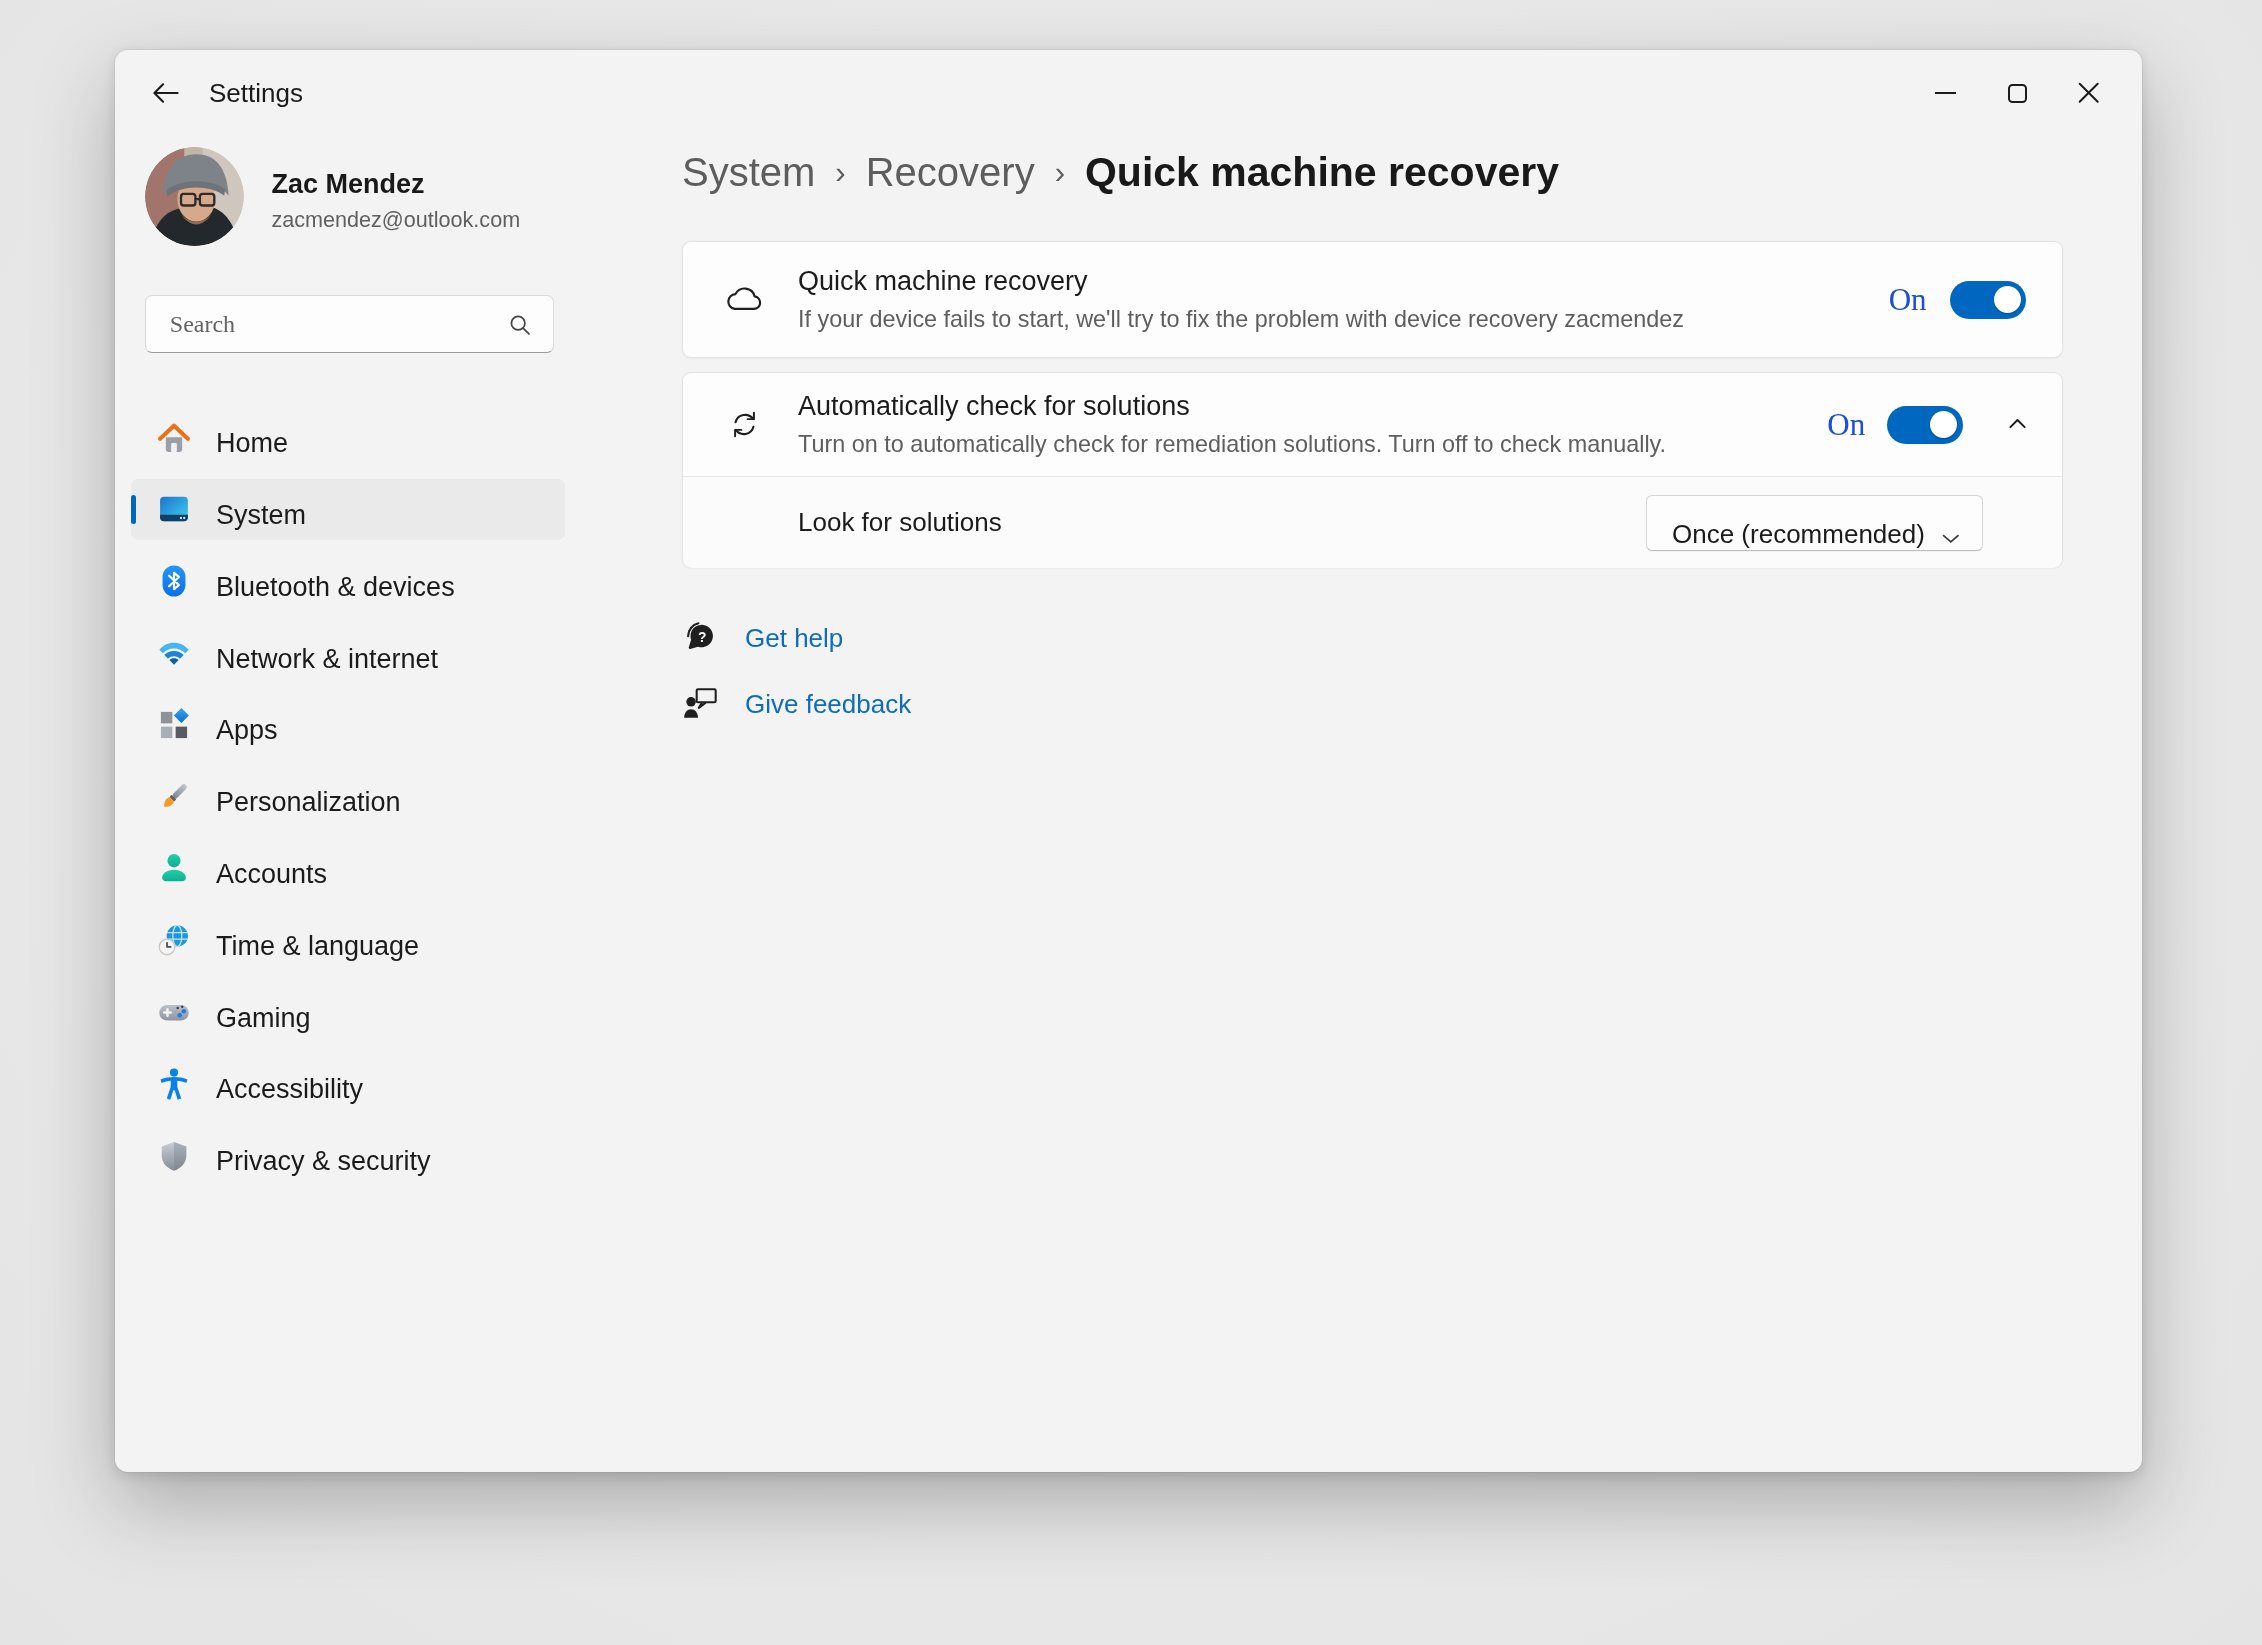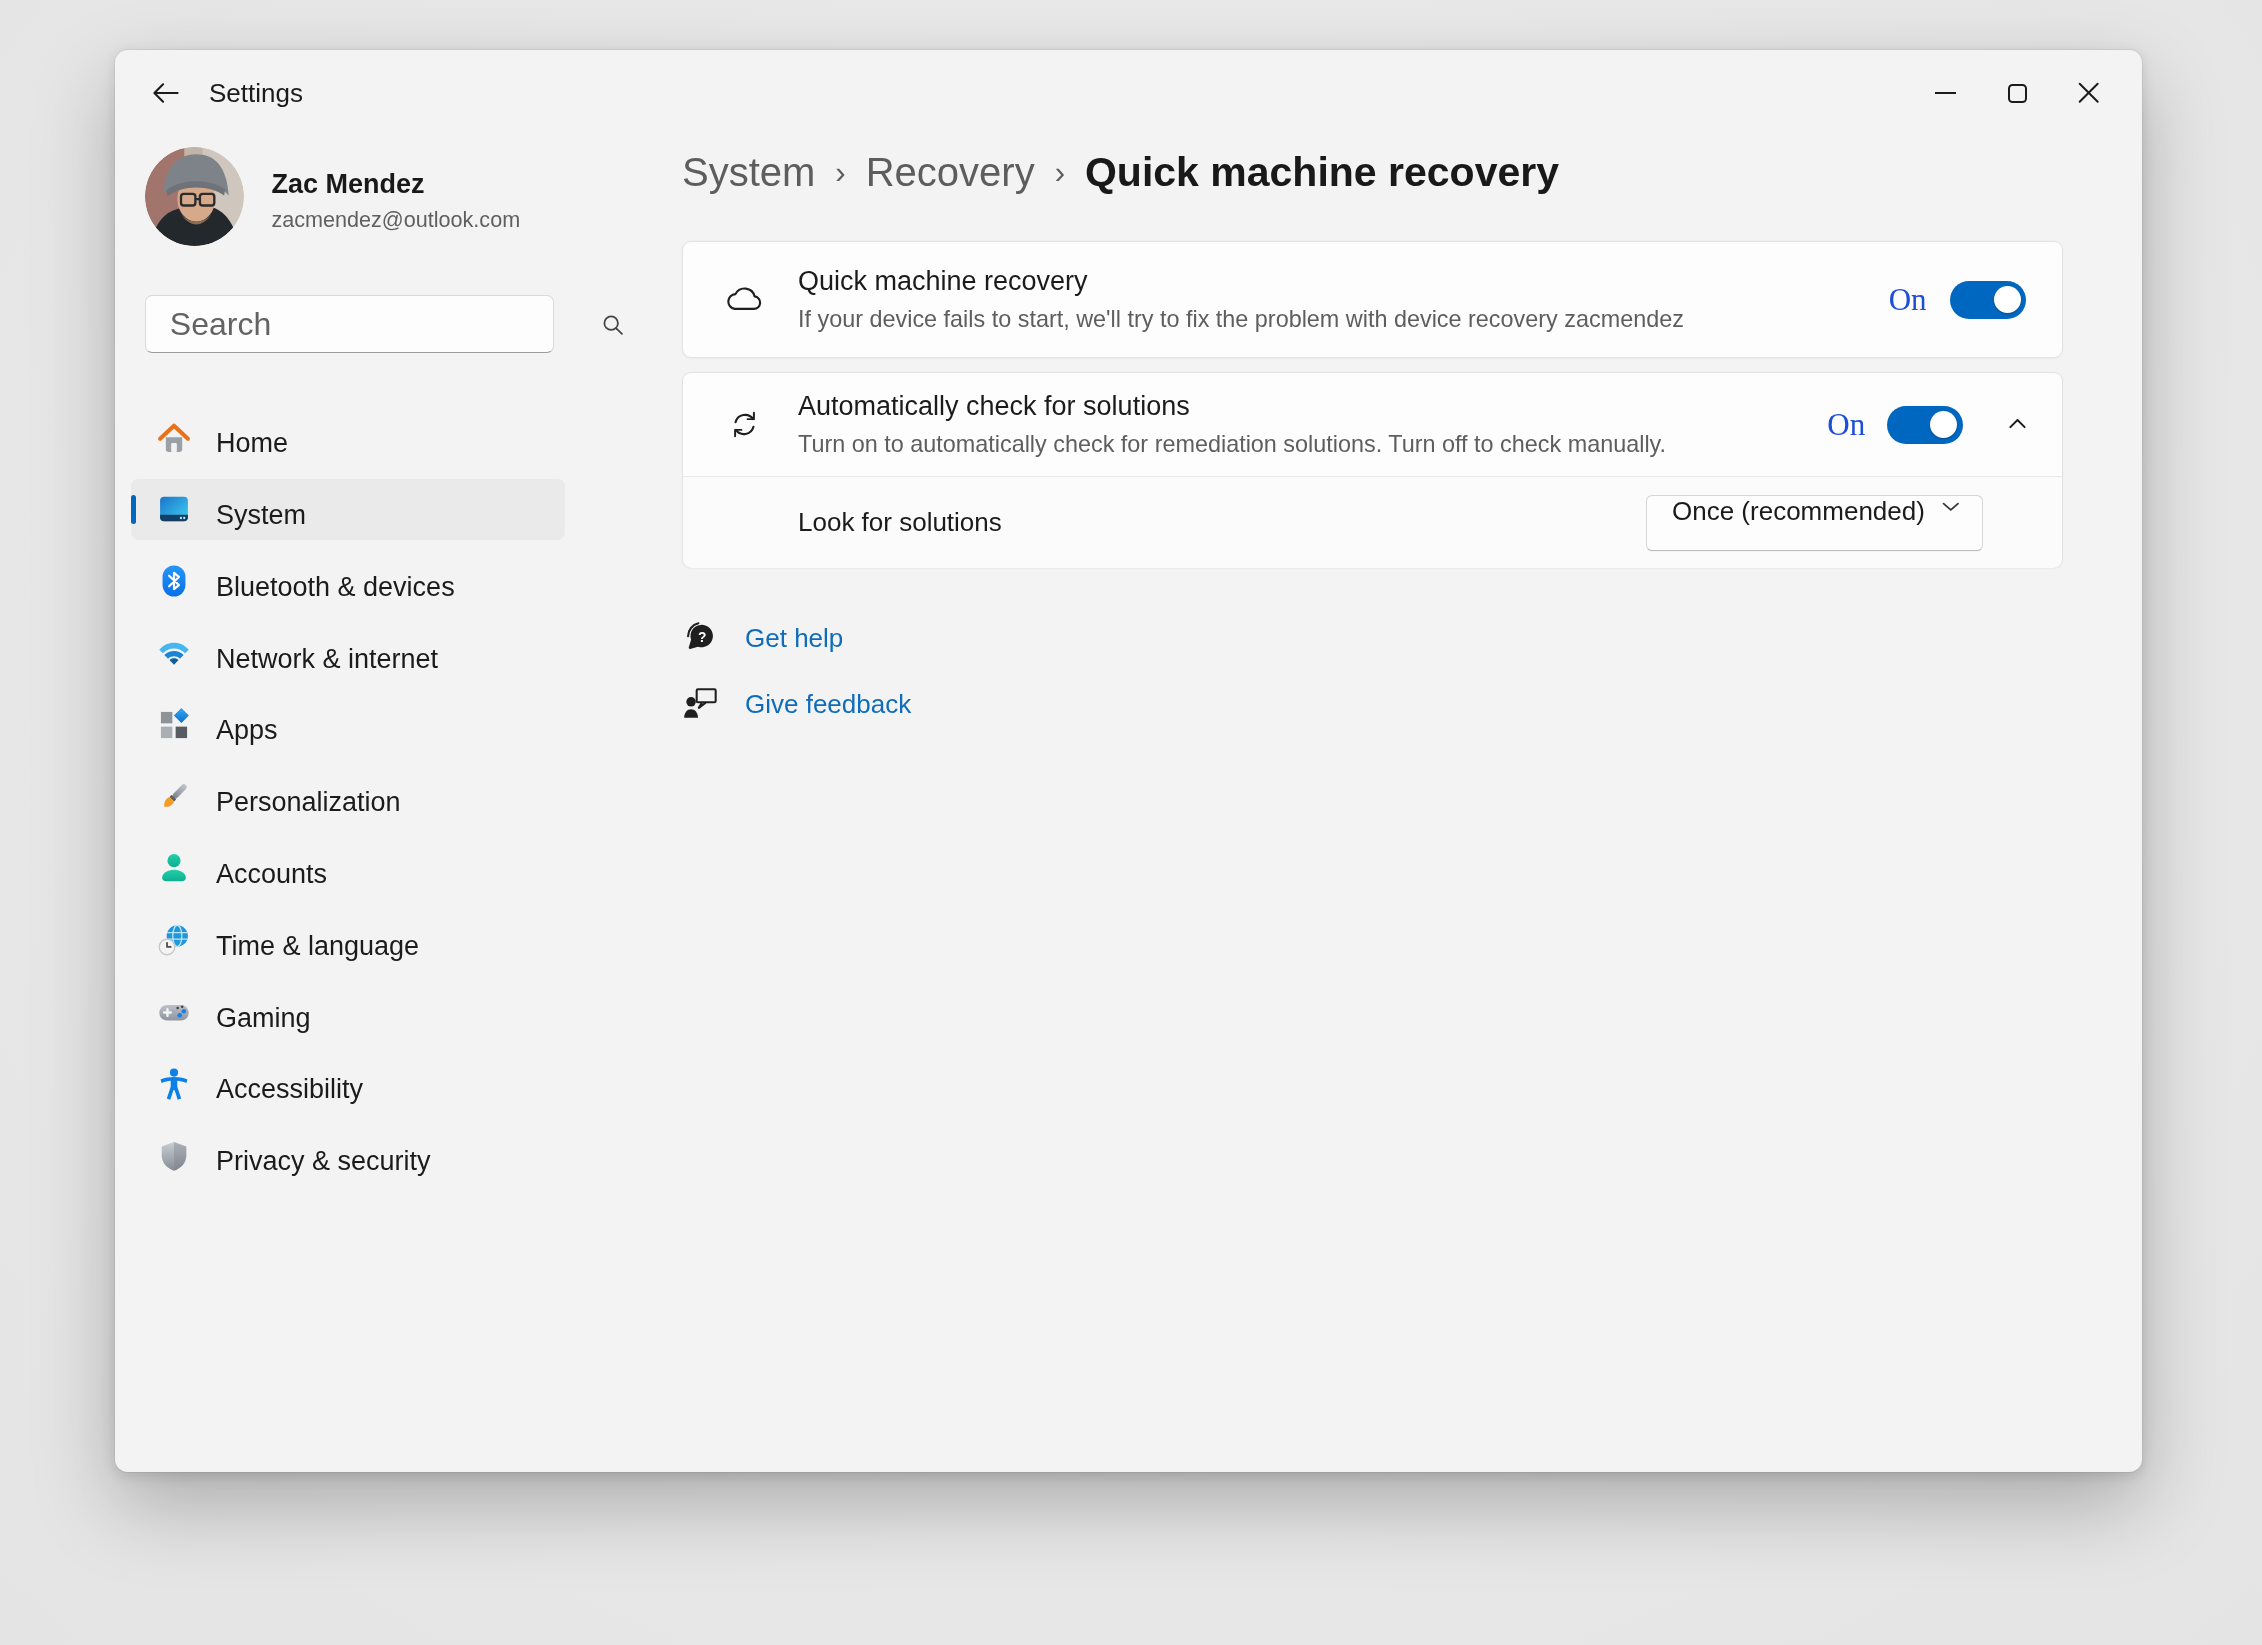--- a/index.html
+++ b/index.html
@@ -34,21 +34,21 @@
   .avatar { width:99px; height:99px; border-radius:50%; overflow:hidden; flex:0 0 auto; }
   .profile-text { margin-left:27px; }
   .profile-name { font-size:27px; font-weight:700; color:#191919;margin-top:8px; }
   .profile-email { font-size:21.6px; color:#5f5f5f; margin-top:7.2px; }
 
   .search-box {
     position:relative; margin:49px 0 0 14.4px; width:409px; height:58px;
     background:#fdfdfd; border:0.9px solid #d9d9d9; border-bottom:0.9px solid #9c9c9c;
     border-radius:7.2px; display:flex; align-items:center;
   }
-  .search-input { border:none; outline:none; background:transparent; flex:1; font-size:32px; padding:0 9px 0 23.4px; color:#737373; font-family:Liberation Sans, sans-serif; }
+  .search-input { border:none; outline:none; background:transparent; flex:1; font-size:24px; padding:0 9px 0 23.4px; color:#737373; font-family:Liberation Serif, serif; }
   .search-input::placeholder { color:#636363; }
   .search-glyph { margin-right:20px; display:flex; }
 
   .nav { margin-top:54px; }
   .nav-item {
     position:relative; height:61px; margin-bottom:10.8px; border-radius:7.2px;
     display:flex; align-items:center; padding-left:23.4px; cursor:pointer;
   }
   .nav-item.selected { background:var(--selected-item-bg, #eaeaea); }
   .nav-item.selected::before {
@@ -86,21 +86,21 @@
 
   .card2 { top:322px; height:196px; }
   .card2 .main-row { height:104px; border-bottom:0.9px solid #e7e7e7; }
   .card2 .right { margin-left:auto; display:flex; align-items:center; gap:21.6px; padding-right:25px; }
   .expander-btn { width:40px; height:40px; border:none; background:transparent; display:flex; align-items:center; justify-content:center; border-radius:5.4px; cursor:pointer; margin-left:12.6px; }
   .sub-row { height:91px; display:flex; align-items:center; background:#fbfbfb; border-radius:0 0 9px 9px; }
   .sub-label { margin-left:115px; font-size:26px; color:#1b1b1b; }
   .dropdown {
     margin-left:auto; margin-right:79px; width:337px; height:56px;
     background:#fdfdfd; border:0.9px solid #d6d6d6; border-bottom:0.9px solid #bdbdbd;
-    border-radius:6.3px; display:flex; align-items:flex-start; cursor:pointer;
+    border-radius:6.3px; display:flex; align-items:flex-end; cursor:pointer;
     box-shadow:0 0.9px 0.9px rgba(0,0,0,.03);
   }
   .dropdown-value { font-size:26px; color:#1b1b1b; margin-left:25px; }
   .dropdown-chevron { margin-left:auto; margin-right:20px; display:flex; }
 
   .link-row { position:absolute; left:0; display:flex; align-items:center; }
   .link-row .link-icon { width:38px; height:38px; display:flex; align-items:center; justify-content:center; }
   .link { margin-left:25px; font-size:26px; color:var(--link,#0F6CBD); text-decoration:none; cursor:pointer; }
   .link-row.help { top:569px; }
   .link-row.feedback { top:635px; }

